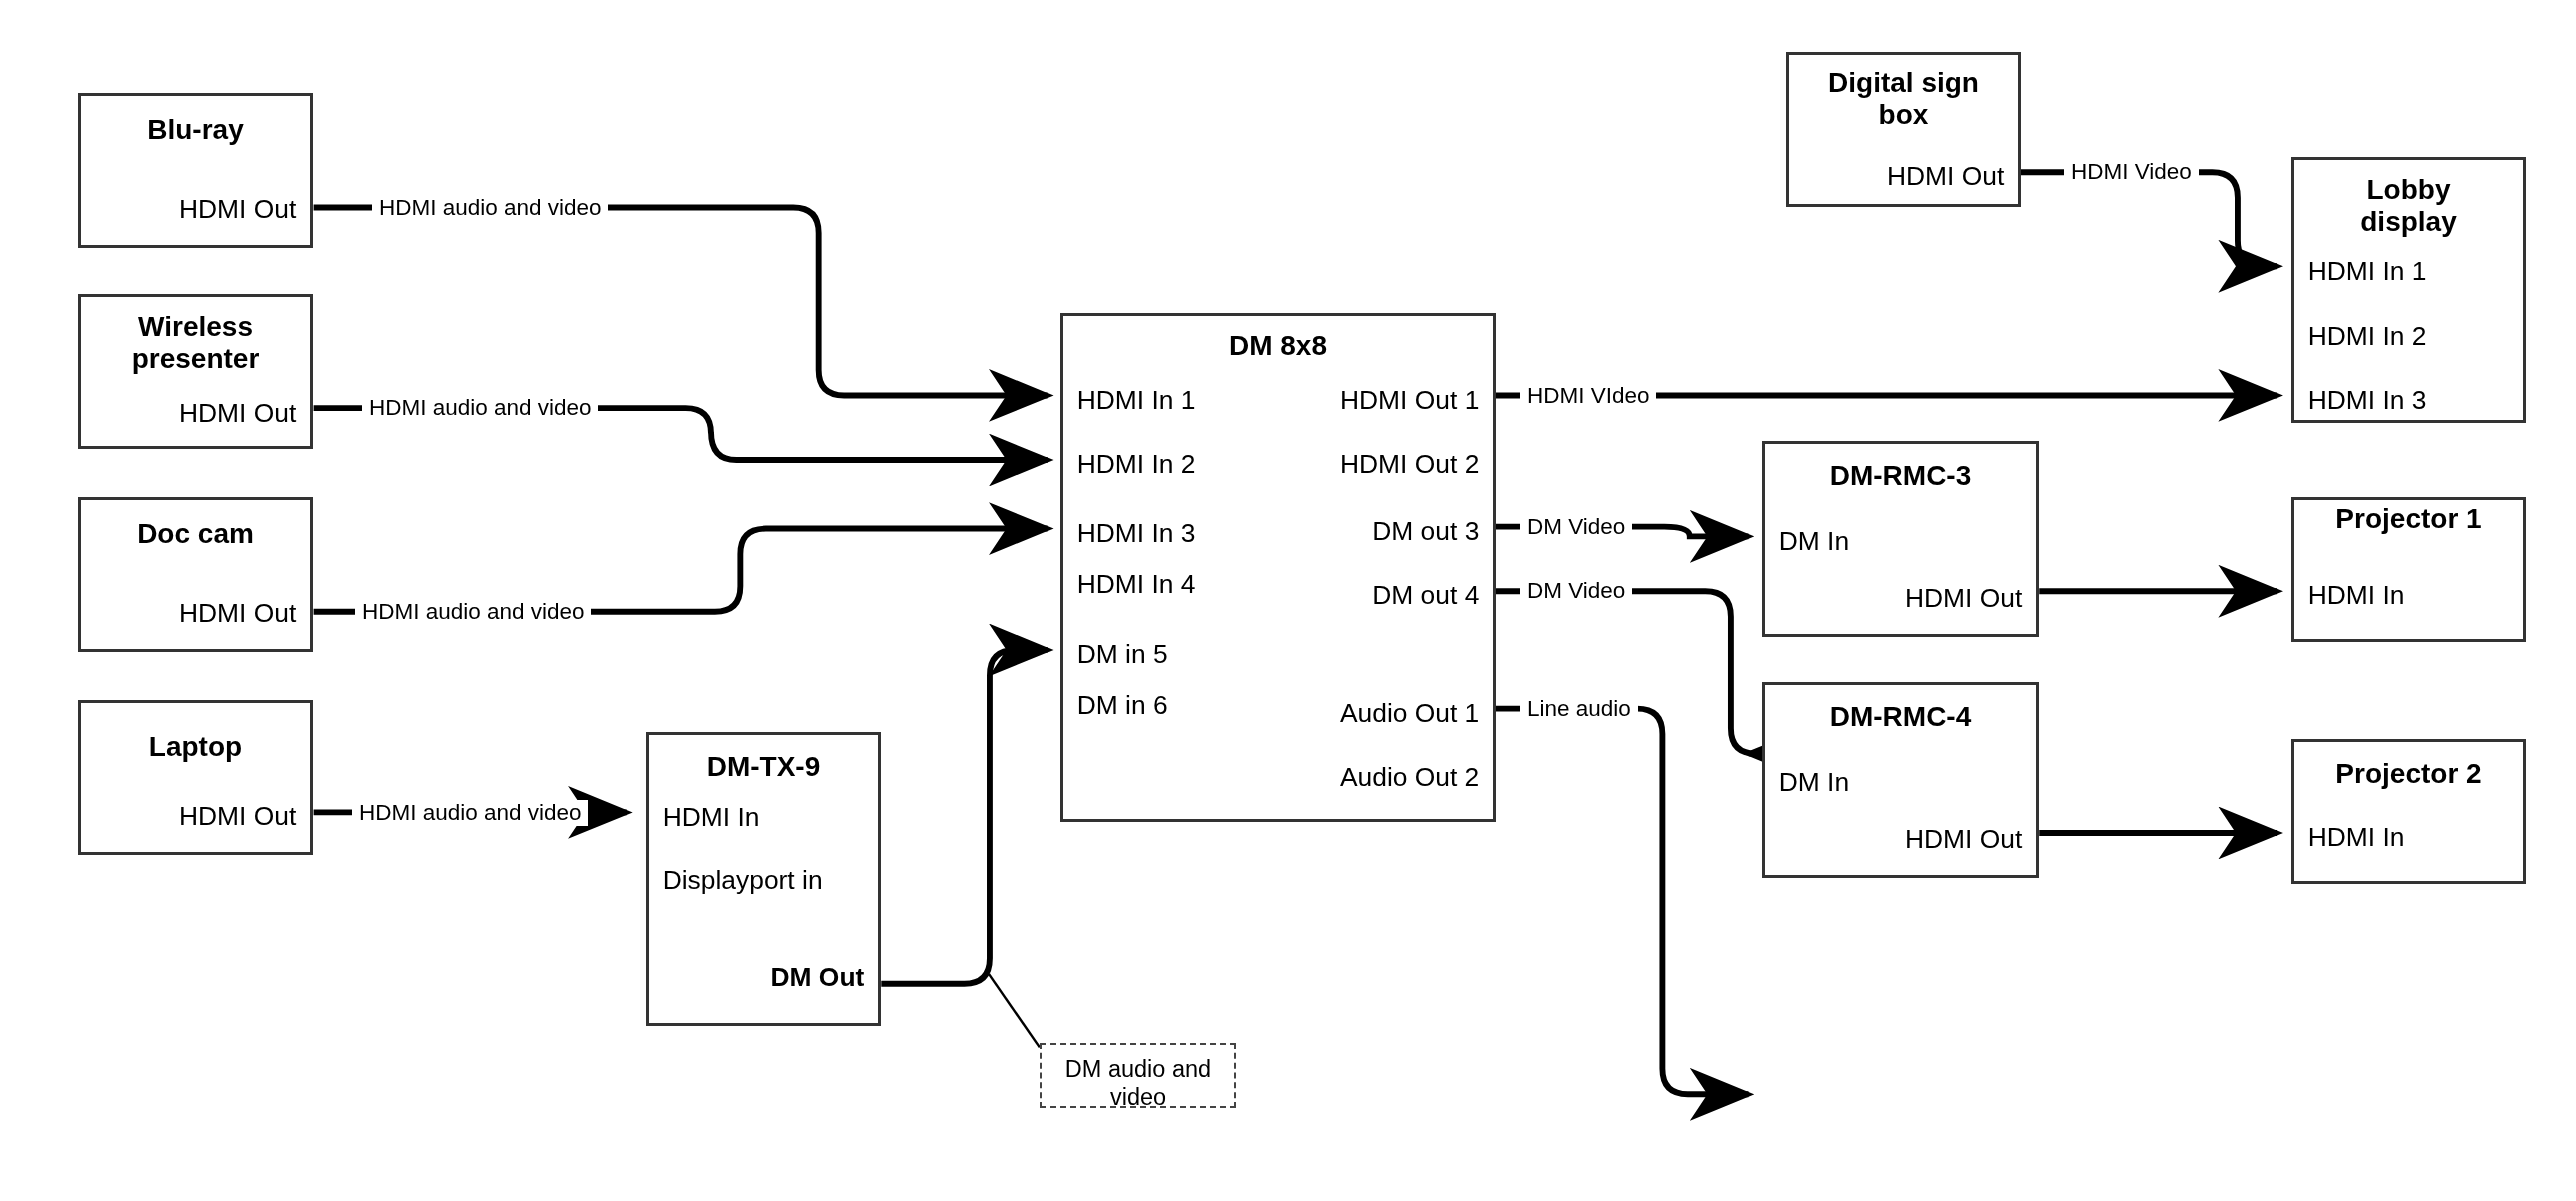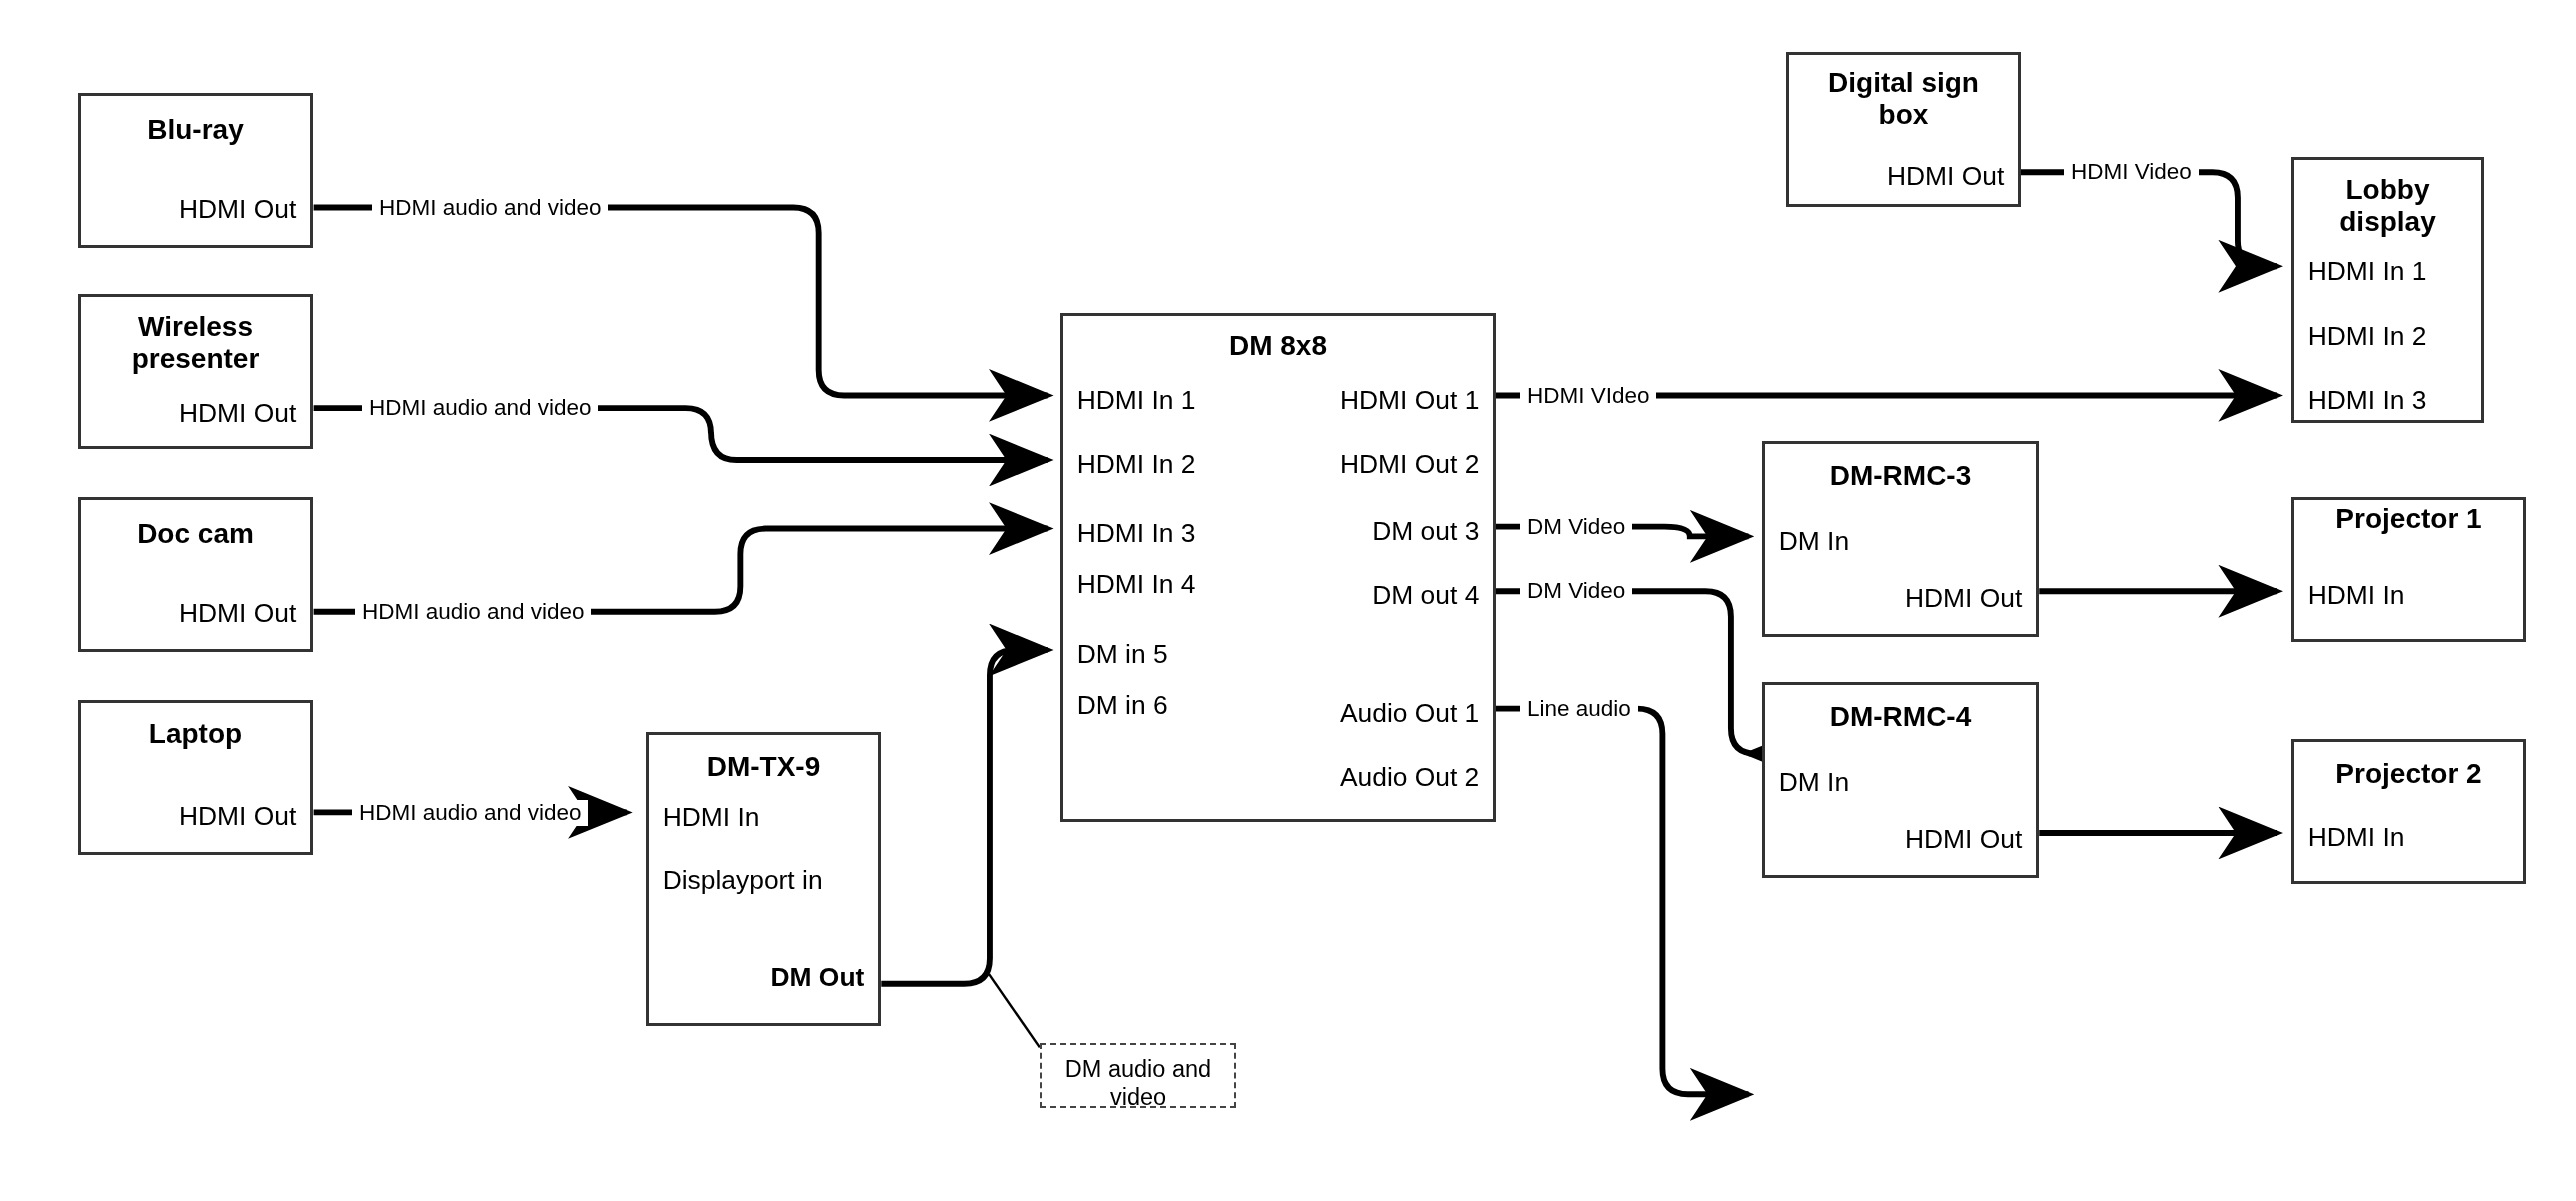--- a/index.html
+++ b/index.html
@@ -132,21 +132,21 @@
 presenter</div>
     <div class="port right" style="top:101px;">HDMI Out</div>
   </div>
 
   <div class="node" style="left:78px; top:497px; width:235px; height:155px;">
     <div class="node-title" style="margin-top:17.6px;">Doc cam</div>
     <div class="port right" style="top:98px;">HDMI Out</div>
   </div>
 
   <div class="node" style="left:78px; top:700px; width:235px; height:155px;">
-    <div class="node-title" style="margin-top:15px;">Laptop</div>
+    <div class="node-title" style="margin-top:28px;">Laptop</div>
     <div class="port right" style="top:98px;">HDMI Out</div>
   </div>
 
   <div class="node" style="left:646px; top:732px; width:235px; height:294px;">
     <div class="node-title" style="margin-top:15.7px;">DM-TX-9</div>
     <div class="port left" style="top:67px;">HDMI In</div>
     <div class="port left" style="top:130px;">Displayport in</div>
     <div class="port right" style="top:227px;font-weight:bold;">DM Out</div>
   </div>
 
@@ -172,21 +172,21 @@
     <div class="callout-text">DM audio and
 video</div>
   </div>
 
   <div class="node" style="left:1786px; top:52px; width:235px; height:155px;">
     <div class="node-title" style="margin-top:11.7px;">Digital sign
 box</div>
     <div class="port right" style="top:106px;">HDMI Out</div>
   </div>
 
-  <div class="node" style="left:2291px; top:157px; width:193px; height:266px;">
+  <div class="node" style="left:2291px; top:157px; width:235px; height:266px;">
     <div class="node-title" style="margin-top:13.7px;">Lobby
 display</div>
     <div class="port left" style="top:96px;">HDMI In 1</div>
     <div class="port left" style="top:161px;">HDMI In 2</div>
     <div class="port left" style="top:225px;">HDMI In 3</div>
   </div>
 
   <div class="node" style="left:1762px; top:441px; width:277px; height:196px;">
     <div class="node-title" style="margin-top:15.7px;">DM-RMC-3</div>
     <div class="port left" style="top:82px;">DM In</div>

